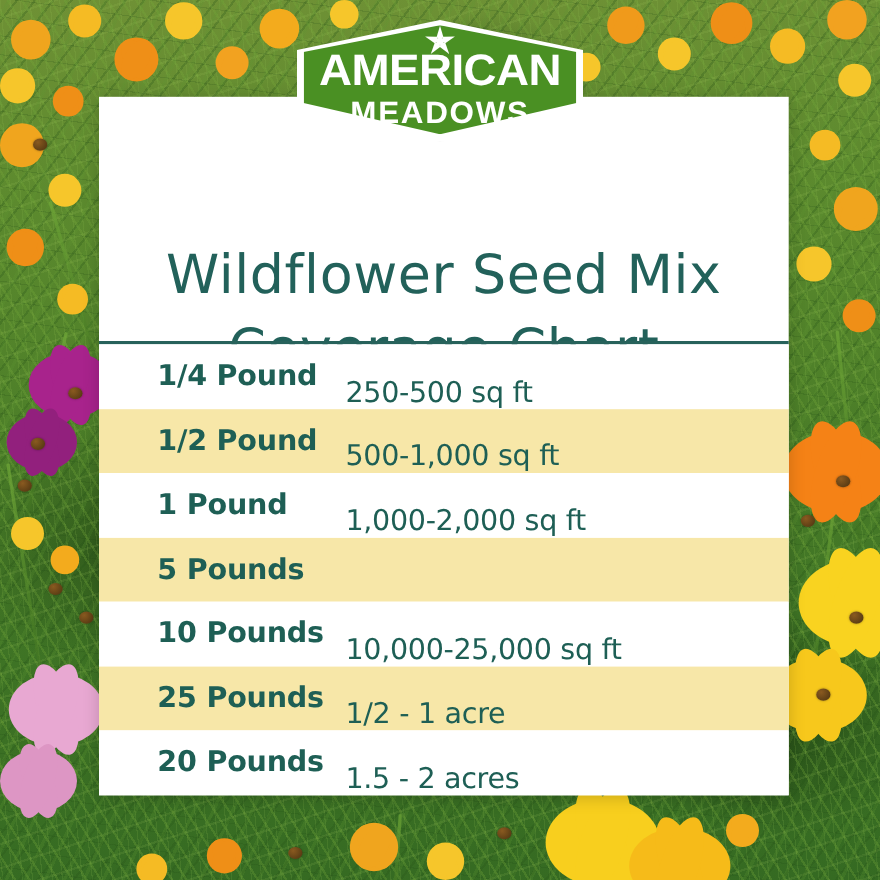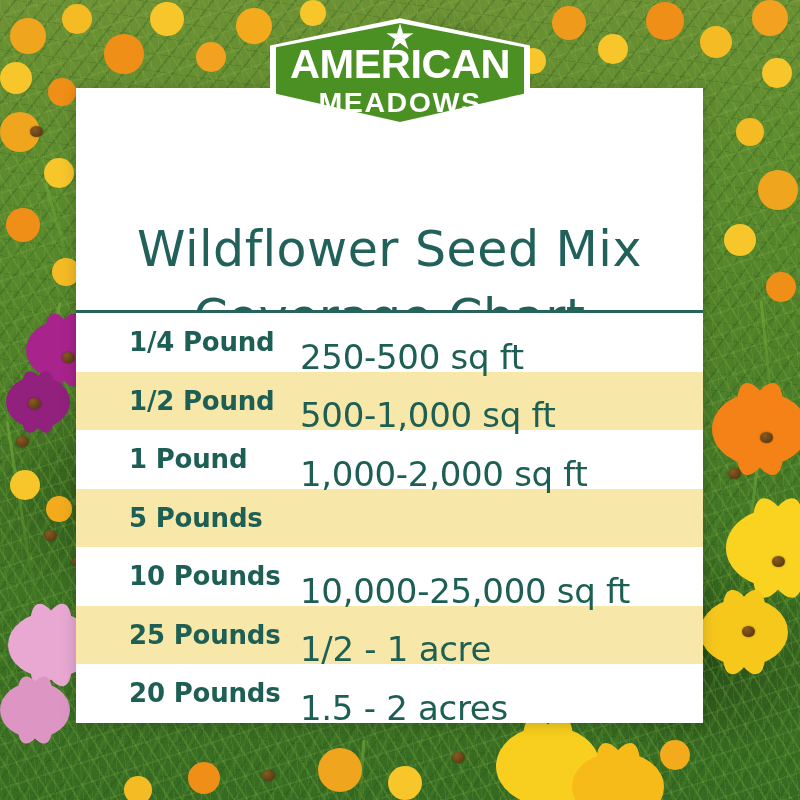--- a/index.html
+++ b/index.html
@@ -73,21 +73,21 @@
   
   .bud {
     position:absolute; width:13px; height:11px; border-radius:50%;
     background:radial-gradient(circle at 35% 30%, #8a5a20, #4a3210);
     box-shadow:0 0 2px rgba(0,0,0,.4);
   }
 
   
   .card {
     position:absolute;
-    left:76px; top:88px;
+    left:90px; top:88px;
     width:627px; height:635px;
     background:#ffffff;
     box-shadow:0 2px 14px rgba(0,0,0,.18);
   }
 
   
   .logo-wrap {
     position:absolute;
     left:50%; top:16px;
     transform:translateX(-50%);
@@ -179,21 +179,21 @@
     font-weight:bold;
     font-size:26px;
     line-height:1;
     letter-spacing:-0.2px;
   }
   .cell-cov {
     flex:1;
     color:#1e5f55;
     font-family:"DejaVu Sans", sans-serif;
     font-weight:400;
-    font-size:34px;
+    font-size:26px;
     line-height:1;
     letter-spacing:-0.3px;
     margin-top:29px;
   }
 </style>
 </head>
 <body>
 
 <div id="stage">
 

